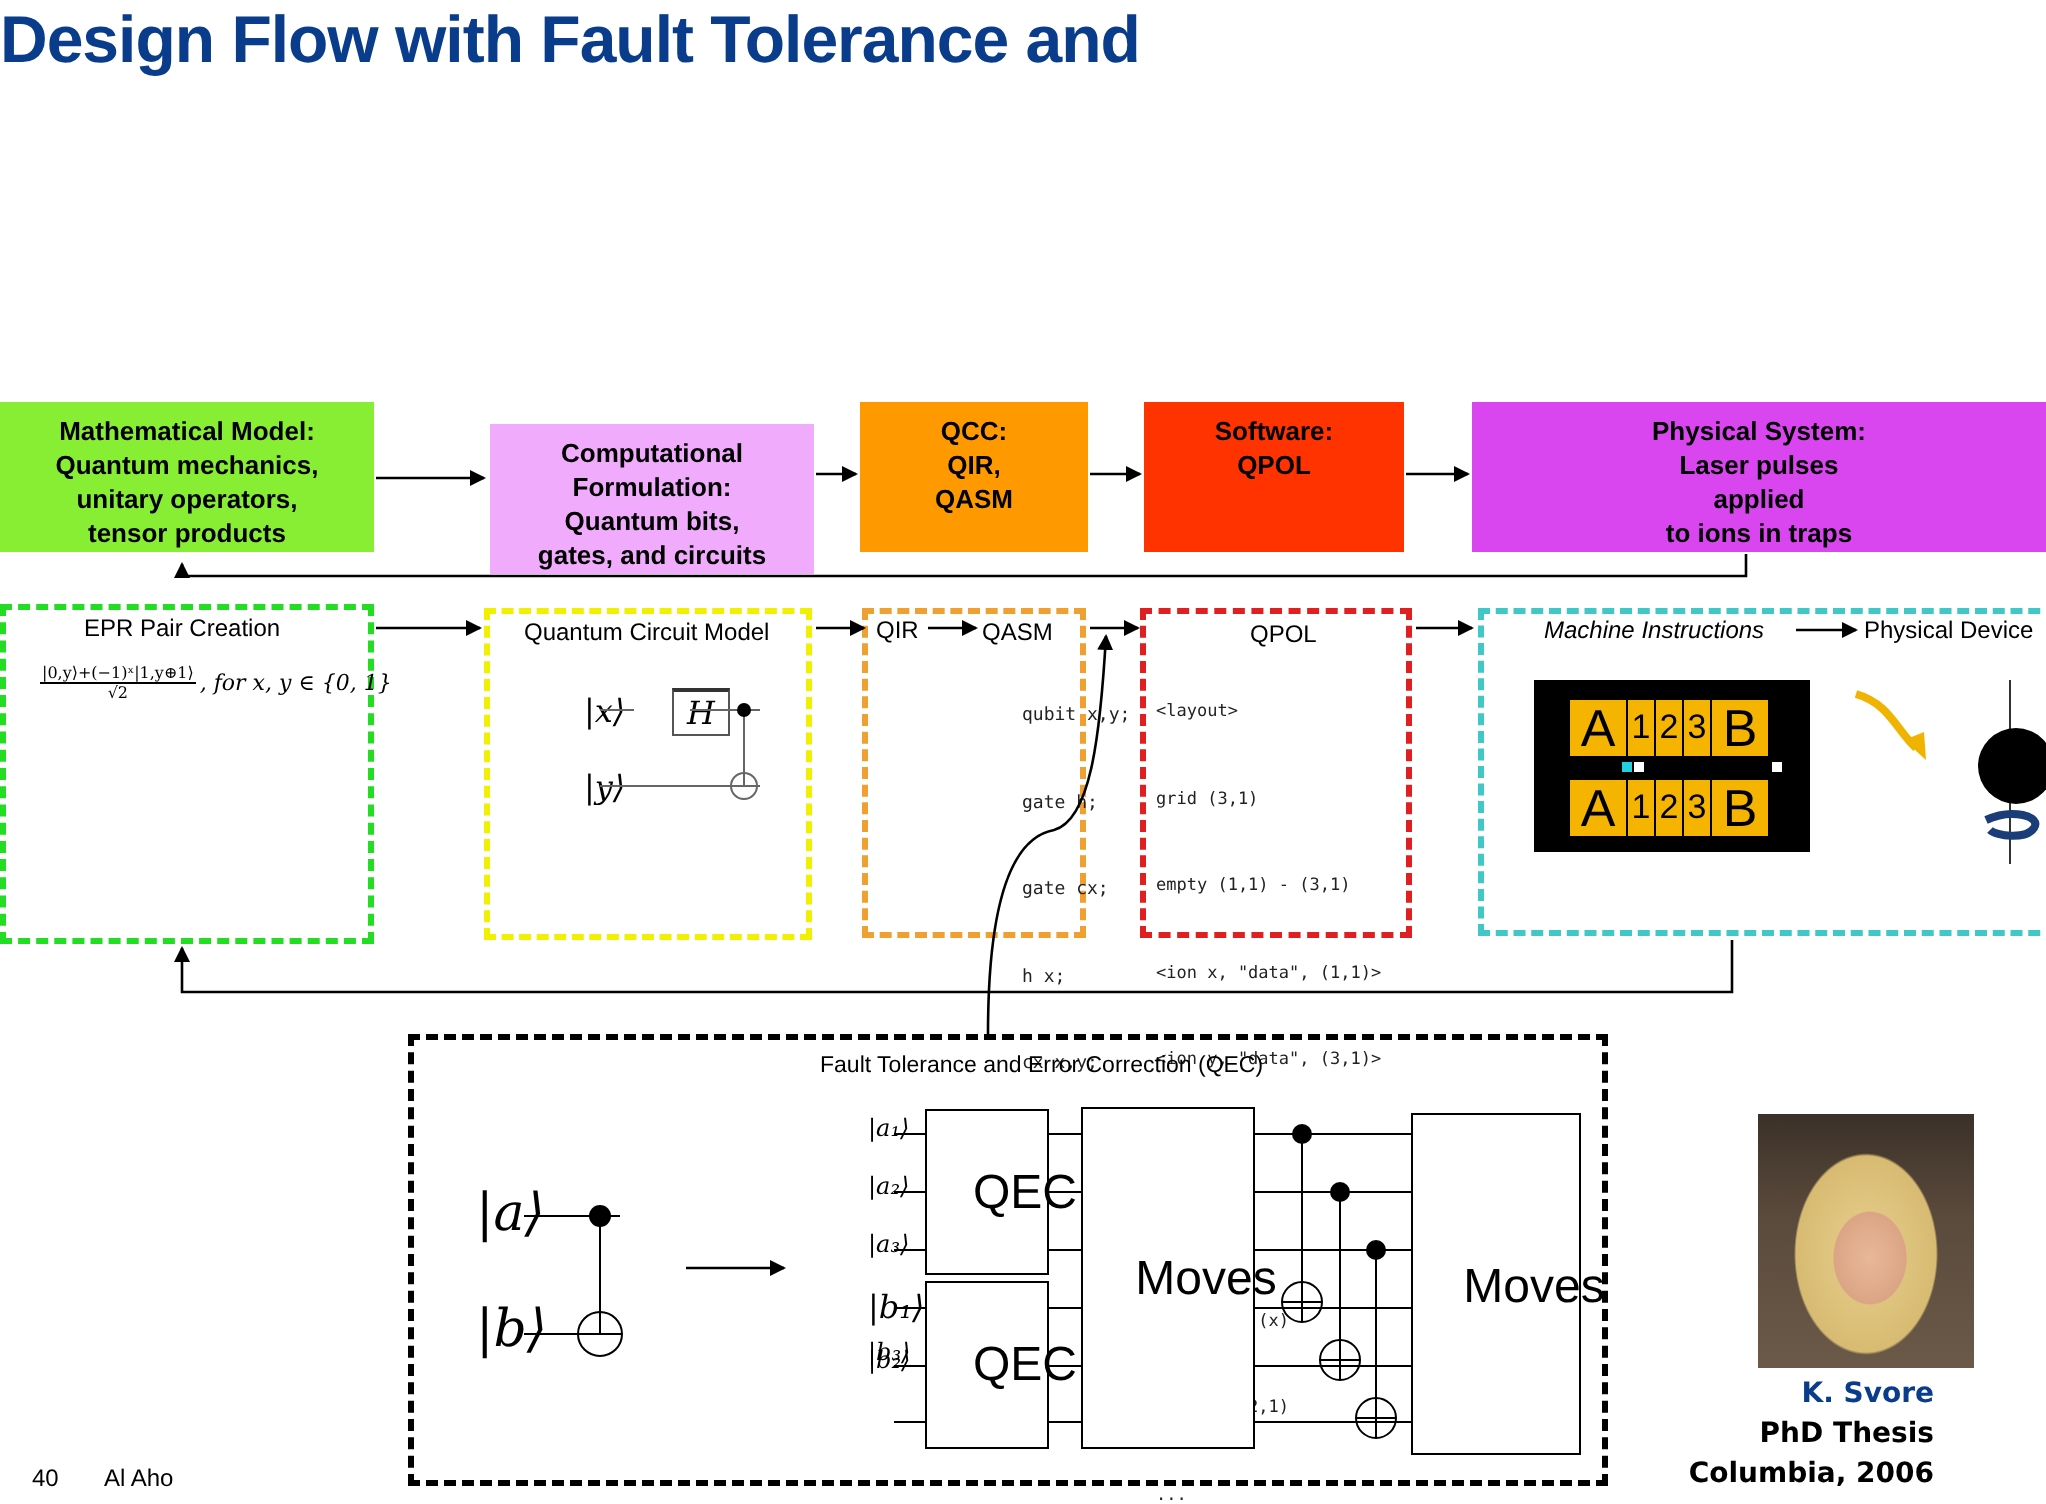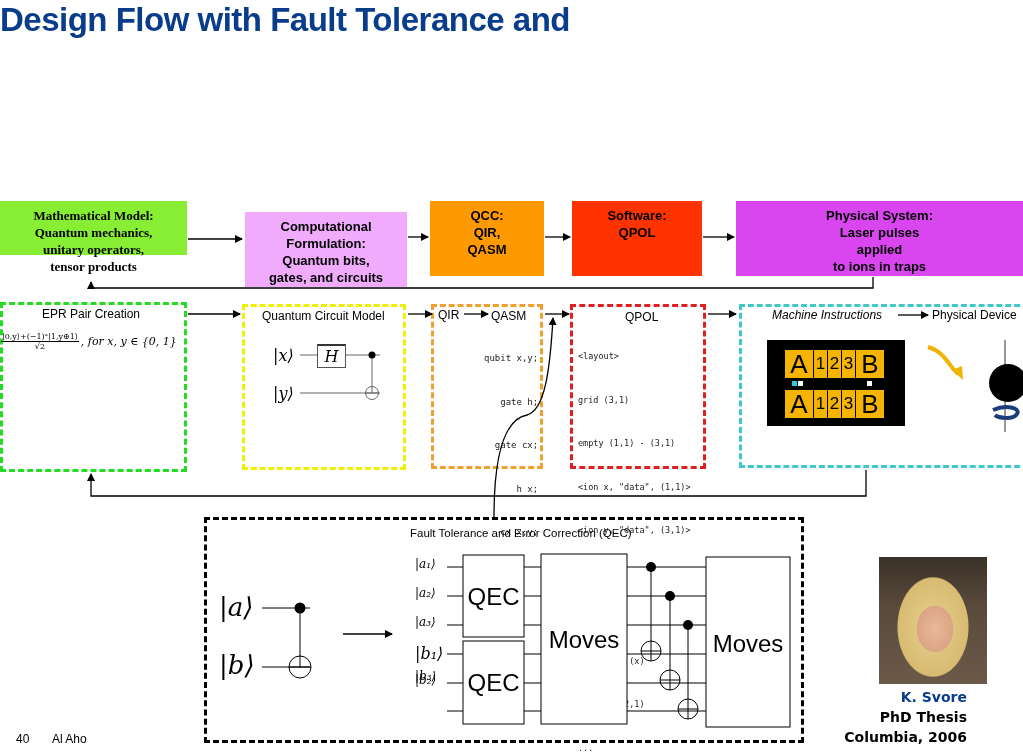--- a/index.html
+++ b/index.html
@@ -1,17 +1,17 @@
 <!DOCTYPE html>
 <html><head>
 <meta charset="utf-8">
 <style>
   html, body { margin:0; padding:0; background:#fff; }
   body { width:1023px; height:752px; position:relative; overflow:hidden; font-family:"Liberation Sans", sans-serif; color:#000; }
-  .abs { position:absolute; }
+  .abs { position:absolute;margin-left:19px; }
   #title { left:11px; top:10px; font-size:33px; font-weight:bold; color:#0a3c8c; line-height:40px; letter-spacing:-0.5px; }
   .stage { position:absolute; display:flex; align-items:flex-start; justify-content:center; text-align:center; font-weight:bold; font-size:13px; line-height:17px; padding-top:6px; box-sizing:border-box; }
   .dbox { position:absolute; box-sizing:border-box; border-style:dashed; border-width:3px; }
   .lbl { position:absolute; font-size:12px; white-space:nowrap; }
   .code { position:absolute; font-family:"DejaVu Sans Mono", monospace; font-size:9px; line-height:14.5px; white-space:pre; color:#222; }
   .math { font-family:"DejaVu Serif", serif; font-style:italic; }
   svg { position:absolute; left:0; top:0; }
   .trap { position:absolute; left:767px; top:340px; width:138px; height:86px; background:#000; }
   .cell { position:absolute; background:#f5b400; color:#000; font-family:"Liberation Sans", sans-serif; display:flex; align-items:center; justify-content:center; }
   .photo { position:absolute; left:879px; top:557px; width:108px; height:127px; overflow:hidden;
@@ -21,21 +21,21 @@
   .credit { position:absolute; right:56px; font-family:"DejaVu Sans", sans-serif; font-weight:bold; font-size:14px; text-align:right; line-height:19px; }
   .footer { position:absolute; top:732px; font-size:12px; }
 </style>
 </head>
 <body>
 
 <div id="title">
   <div>Design Flow with Fault Tolerance and</div>
 </div>
 
-<div class="stage" style="left:0;top:201px;width:187px;height:54px;background:#88ee33;font-family:Liberation Serif, serif;">
+<div class="stage" style="left:0;top:201px;width:187px;height:75px;background:#88ee33;">
   <div>
       <div>Mathematical Model:</div>
       <div>Quantum mechanics,</div>
       <div>unitary operators,</div>
       <div>tensor products</div>
     </div>
 </div>
 <div class="stage" style="left:245px;top:212px;width:162px;height:75px;background:#f0abfc;">
   <div>
       <div>Computational</div>
@@ -82,21 +82,21 @@
   <span class="math" style="font-size:11px;margin-left:2px;">, for x, y ∈ {0, 1}</span>
 </div>
 
 <div class="lbl" style="left:262px;top:309px;">Quantum Circuit Model</div>
 <div class="abs math" style="left:273px;top:346px;font-size:16px;">|x⟩</div>
 <div class="abs math" style="left:273px;top:384px;font-size:16px;">|y⟩</div>
 <div class="abs math" style="left:317px;top:344px;width:27px;height:21px;border:1px solid #555;border-top:2px solid #333;text-align:center;font-size:16px;line-height:21px;background:#fff;">H</div>
 
 <div class="lbl" style="left:438px;top:308px;">QIR</div>
 <div class="lbl" style="left:491px;top:309px;">QASM</div>
-<div class="code" style="left:484px;top:322px;text-align:right;">
+<div class="code" style="left:511px;top:322px;">
   <div>qubit x,y;</div>
   <div>gate h;</div>
   <div>gate cx;</div>
   <div>h x;</div>
   <div>cx x,y;</div>
 </div>
 
 <div class="lbl" style="left:625px;top:310px;">QPOL</div>
 <div class="code" style="left:578px;top:320px;font-size:8.5px;">
   <div>&lt;layout&gt;</div>

